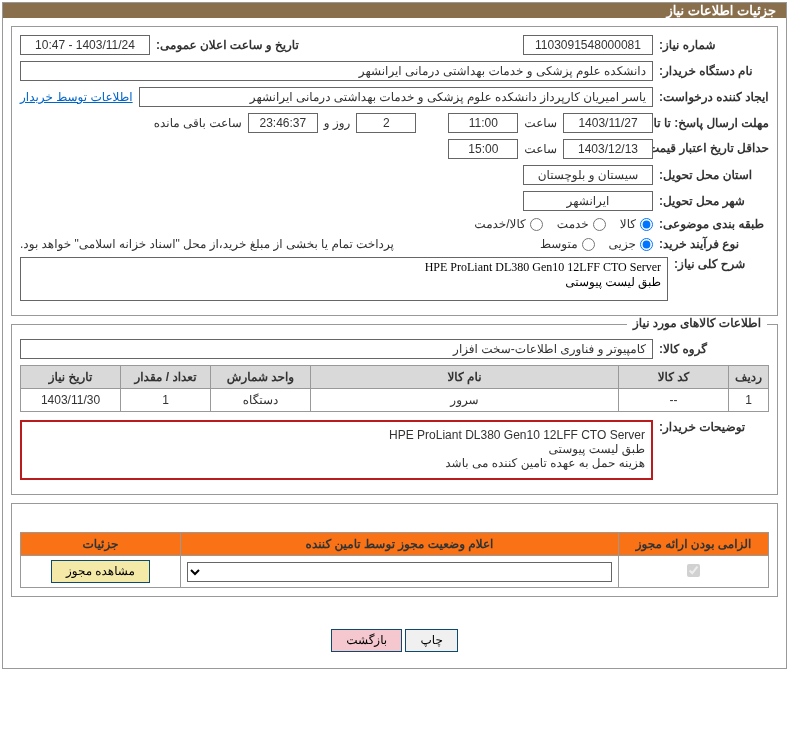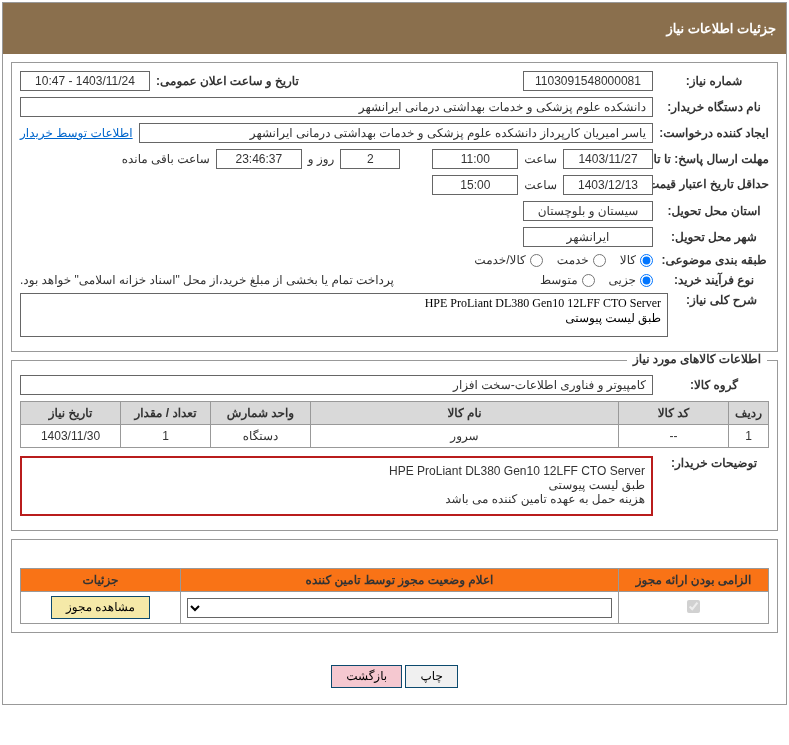--- a/index.html
+++ b/index.html
@@ -11,21 +11,21 @@
   width: 789px;
   direction: rtl;
 }
 .container {
   border: 1px solid #999;
   margin: 2px;
 }
 .header-bar {
   background: #8a6f4d;
   color: #fff;
-  padding: 18px 10px;
+  padding: 0 10px;
   font-weight: bold;
   font-size: 13px;
 }
 .content {
   padding: 8px;
 }
 .section {
   border: 1px solid #999;
   margin-bottom: 8px;
   padding: 8px;
@@ -43,21 +43,21 @@
 .row {
   display: flex;
   align-items: center;
   margin-bottom: 6px;
   gap: 6px;
 }
 .label {
   font-weight: bold;
   white-space: nowrap;
   font-size: 12px;
-  text-align: center;
+  text-align: left;
 }
 .field {
   border: 1px solid #666;
   padding: 2px 6px;
   background: #fff;
   font-size: 12px;
   min-height: 20px;
   text-align: center;
   display: inline-block;
 }
@@ -139,21 +139,21 @@
   padding: 6px;
   min-height: 60px;
   font-size: 12px;
   text-align: right;
   background: #fff;
 }
 .w90 { width: 90px; }
 .w110 { width: 110px; }
 .w130 { width: 130px; }
 .w60 { width: 60px; }
-.w70 { width: 86px; }
+.w70 { width: 70px; }
 select.field {
   padding: 1px;
   text-align: right;
 }
 input[type="checkbox"] { margin: 0; }
 .inline-label { font-size: 12px; }
 </style>
 </head>
 <body>
 

